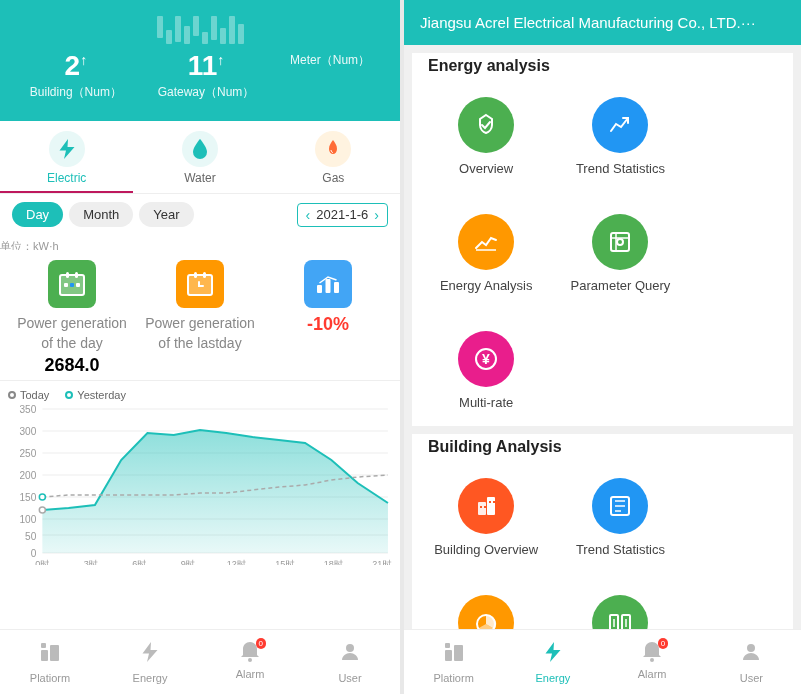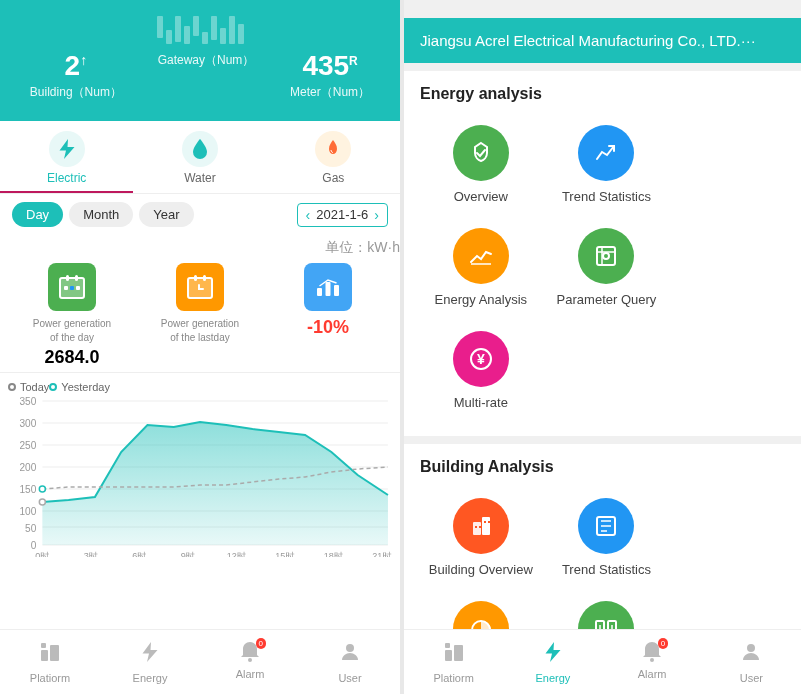--- a/index.html
+++ b/index.html
@@ -23,51 +23,51 @@
     .tab-item.active .tab-label { color: #1dbfb8; }
 
     .period-row { display: flex; align-items: center; padding: 8px 12px; gap: 6px; background: white; }
     .period-btn { padding: 5px 14px; border-radius: 16px; border: none; cursor: pointer; font-size: 13px; background: #eee; color: #333; }
     .period-btn.active { background: #1dbfb8; color: white; }
     .date-nav { display: flex; align-items: center; gap: 6px; margin-left: auto; border: 1px solid #1dbfb8; border-radius: 4px; padding: 3px 8px; }
     .nav-arrow { color: #1dbfb8; cursor: pointer; font-size: 14px; }
     .date-text { font-size: 13px; color: #333; }
 
     .energy-cards { display: flex; justify-content: space-around; padding: 10px 8px 4px; background: white; border-bottom: 1px solid #eee; }
-    .unit-label { text-align: right; font-size: 14px; color: #999; padding-right: 0; padding-top: 4px; margin-bottom: -4px; background: white; }
+    .unit-label { font-size: 11px; color: #999; padding-right: 0; padding-top: 4px; margin-bottom: -4px; background: white; }
     .energy-card { text-align: center; flex: 1; }
     .energy-icon { width: 48px; height: 48px; border-radius: 8px; display: flex; align-items: center; justify-content: center; font-size: 24px; margin: 0 auto 6px; }
-    .energy-card-label { font-size: 10px; color: #888; line-height: 1.4; }
+    .energy-card-label { font-size: 14px; color: #888; line-height: 1.4; }
     .energy-value { font-size: 18px; font-weight: bold; margin-top: 2px; }
     .energy-value.teal { color: #000000; }
     .energy-value.orange { color: #ff9500; }
     .energy-value.red { color: #ff3b30; }
 
     .chart-area { flex: 1; background: white; padding: 8px 8px 0; position: relative; }
-    .chart-legend { display: flex; margin-bottom: 4px; font-size: 11px; color: #666; }
+    .chart-legend { display: flex; gap: 16px; margin-bottom: 4px; font-size: 11px; color: #666; }
     .legend-dot { display: inline-block; width: 8px; height: 8px; border-radius: 50%; border: 2px solid; margin-right: 4px; }
     .chart-svg { width: 100%; height: 160px; }
 
     .left-footer { display: flex; background: white; border-top: 1px solid #eee; padding: 6px 0; }
     .footer-item { flex: 1; display: flex; flex-direction: column; align-items: center; padding: 4px; cursor: pointer; }
     .footer-icon { font-size: 22px; margin-bottom: 2px; }
     .footer-label { font-size: 11px; color: #999; }
 
     
     .right-panel { width: 397px; background: #f0f0f0; display: flex; flex-direction: column; overflow: hidden; }
 
-    .right-header { background: #1dbfb8; padding: 14px 16px; display: flex; align-items: flex-end; justify-content: space-between; margin-top: 18px; }
+    .right-header { background: #1dbfb8; padding: 14px 16px; display: flex; align-items: flex-end; justify-content: space-between; }
     .right-header-title { color: white; font-size: 15px; font-weight: 500; }
 
     .right-content { flex: 1; overflow-y: auto; padding: 0; }
 
-    .section-card { background: white; margin: 8px 0; padding: 14px 16px; }
+    .section-card { background: white; margin: 8px 8px; padding: 4px 16px; }
     .section-title { font-size: 16px; font-weight: bold; color: #222; margin-bottom: 14px; }
 
-    .icon-grid { display: flex; flex-wrap: wrap; gap: 4px; }
+    .icon-grid { display: flex; flex-wrap: wrap; gap: 18px; }
     .icon-grid-item { width: 33.33%; display: flex; flex-direction: column; align-items: center; padding: 8px 4px 12px; cursor: pointer; }
     .round-icon { width: 56px; height: 56px; border-radius: 50%; display: flex; align-items: center; justify-content: center; font-size: 24px; margin-bottom: 8px; color: white; }
     .icon-label { font-size: 13px; color: #444; text-align: center; }
 
     .right-footer { display: flex; background: white; border-top: 1px solid #eee; padding: 6px 0; }
     .right-footer-item { flex: 1; display: flex; flex-direction: column; align-items: center; padding: 4px; cursor: pointer; }
     .right-footer-icon { font-size: 22px; margin-bottom: 2px; }
     .right-footer-label { font-size: 11px; color: #999; }
     .right-footer-item.active .right-footer-label { color: #1dbfb8; }
   </style>
@@ -88,24 +88,24 @@
       <div style="width:6px;height:16px;background:white;border-radius:1px;align-self:flex-end"></div>
       <div style="width:6px;height:28px;background:white;border-radius:1px;"></div>
       <div style="width:6px;height:20px;background:white;border-radius:1px;align-self:flex-end"></div>
     </div>
     <div class="stats-row">
       <div class="stat-item">
         <div class="stat-number">2<sup>↑</sup></div>
         <div class="stat-label">Building（Num）</div>
       </div>
       <div class="stat-item">
+        <div class="stat-number">11<sup>↑</sup></div>
         <div class="stat-label">Gateway（Num）</div>
       </div>
       <div class="stat-item">
-        <div class="stat-number">435<sup style="font-size:12px">R</sup></div>
         <div class="stat-label">Meter（Num）</div>
       </div>
     </div>
   </div>
 
   <div class="tabs-row">
     <div class="tab-item active">
       <div class="tab-icon" style="background:#e8f8f7;">
         <svg width="24" height="24" viewBox="0 0 24 24">
             <polygon points="13,2 4.5,13.5 11,13.5 9,22 19.5,10 12.5,10" fill="#1dbfb8"></polygon>

